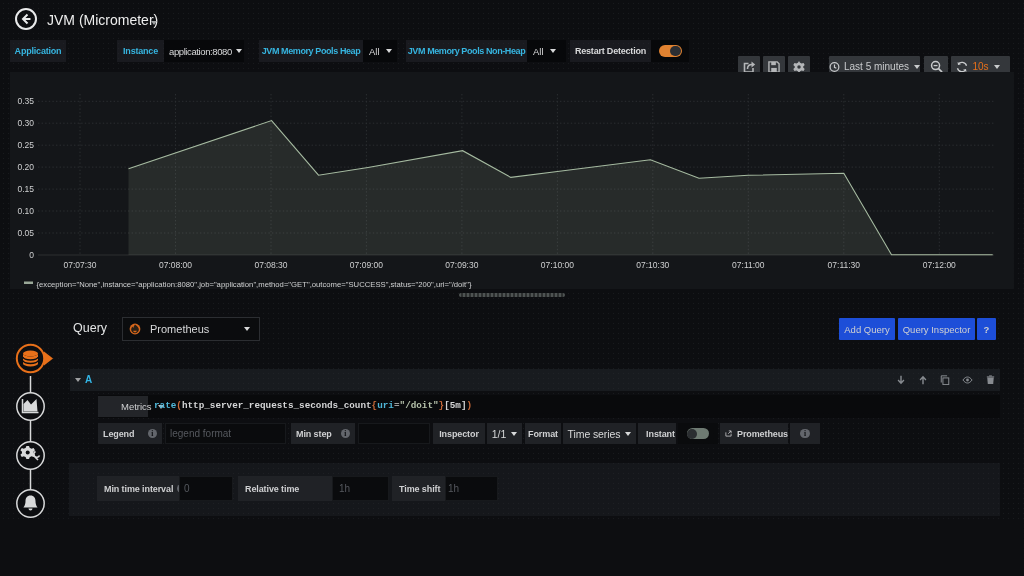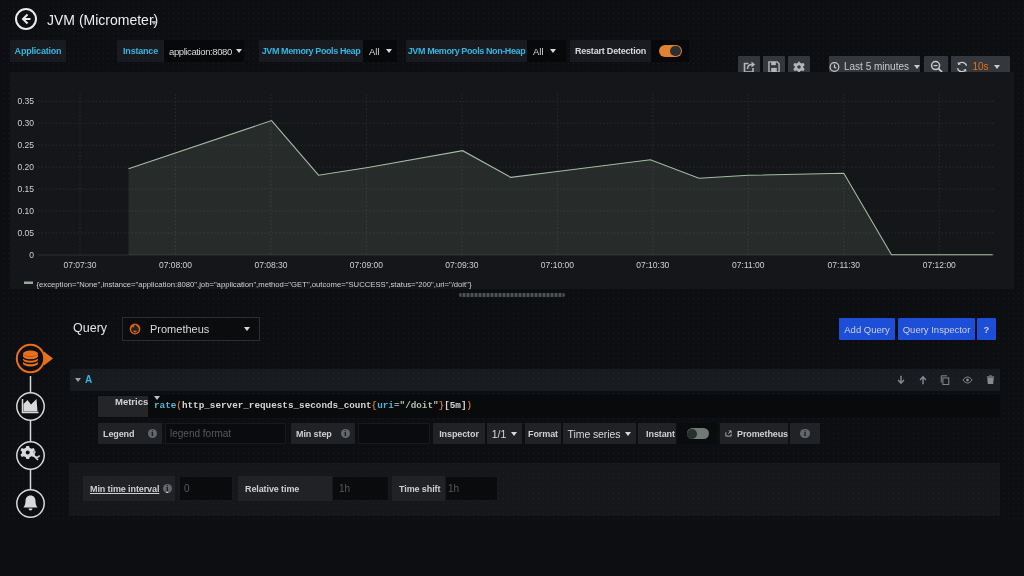--- a/index.html
+++ b/index.html
@@ -33,22 +33,22 @@
   .dsbox { position:absolute; left:122px; top:317px; width:138px; height:24px;
     border:1px solid #2c2e32; background:#0b0c0e; display:flex; align-items:center; }
   .graybtn { position:absolute; top:318px; height:22px; background:#1d4ed8; border-radius:1px;
     color:#cfd0d2; font-size:9.5px; display:flex; align-items:center; justify-content:center;
     white-space:nowrap; }
 
   .abar { position:absolute; left:70px; top:369px; width:930px; height:22px; background:rgba(48,52,58,0.34); }
   .coderow { position:absolute; left:98px; top:395px; width:902px; height:23px; background:#090a0c;
     display:flex; align-items:center; }
   .metricsbtn { position:absolute; left:0; top:1px; width:50px; height:21px; background:#232529;
-    color:#d0d1d3; font-size:9.5px; font-weight:bold; display:flex; 
-    padding-left:17px; }
+    color:#d0d1d3; font-size:9.5px; font-weight:normal; display:flex; align-items:center;
+    padding-left:23px; }
   .code { position:absolute; left:56px; top:5px; font-family:"Liberation Mono", monospace;
     font-size:9.3px; font-weight:bold; white-space:pre; }
 
   .lbl { position:absolute; top:423px; height:21px; background:#202226; color:#cfd0d2;
     font-size:9px; font-weight:bold; letter-spacing:-0.1px; display:flex; align-items:center; padding-left:5px;
     white-space:nowrap; }
   .inp { position:absolute; top:423px; height:21px; background:#0a0b0d; border:1px solid #17191c;
     color:#55585e; font-size:10px; display:flex; align-items:center; padding-left:4px;
     white-space:nowrap; }
   .info { display:inline-flex; width:9.5px; height:9.5px; border-radius:50%; background:#63666c;
@@ -280,18 +280,18 @@
       <path d="M1.5 4 L1.5 10.5 L10.5 10.5 L10.5 6.5" stroke="#d0d1d3" stroke-width="1.3" fill="none"></path>
       <path d="M6.5 1.5 L10.5 1.5 L10.5 5.5 M10.3 1.7 L5.5 6.5" stroke="#d0d1d3" stroke-width="1.3" fill="none"></path>
     </svg>
   Prometheus
 </div>
 <div class="lbl" style="left:790px;width:30px;justify-content:center;padding-left:0">
     <span class="info">i</span>
   </div>
 
 <div class="botpanel"></div>
-<div class="blbl" style="left:83px;width:92px;text-decoration:underline;">Min time interval<span class="info" style="margin-left:auto;margin-right:3px">i</span></div>
+<div class="blbl" style="left:97px;width:92px;">Min time interval<span class="info" style="margin-left:auto;margin-right:3px">i</span></div>
 <div class="binp" style="left:179px;width:54px;padding-left:4px">0</div>
 <div class="blbl" style="left:238px;width:94px;">Relative time</div>
 <div class="binp" style="left:332px;width:57px;">1h</div>
 <div class="blbl" style="left:392px;width:53px;">Time shift</div>
 <div class="binp" style="left:445px;width:53px;padding-left:2px">1h</div>
 
 </body></html>

